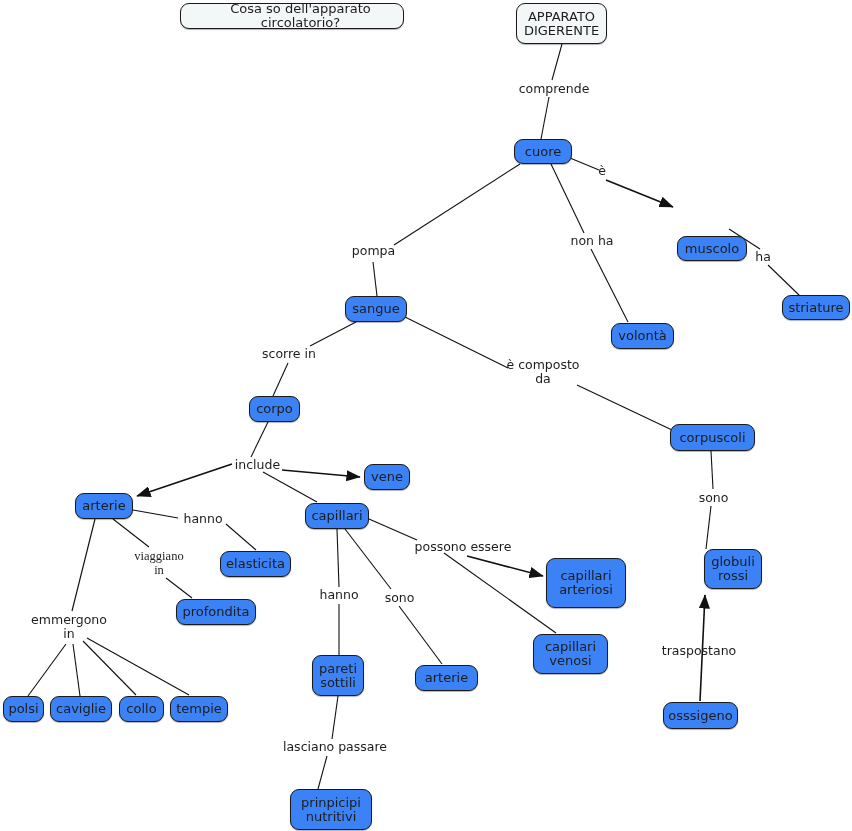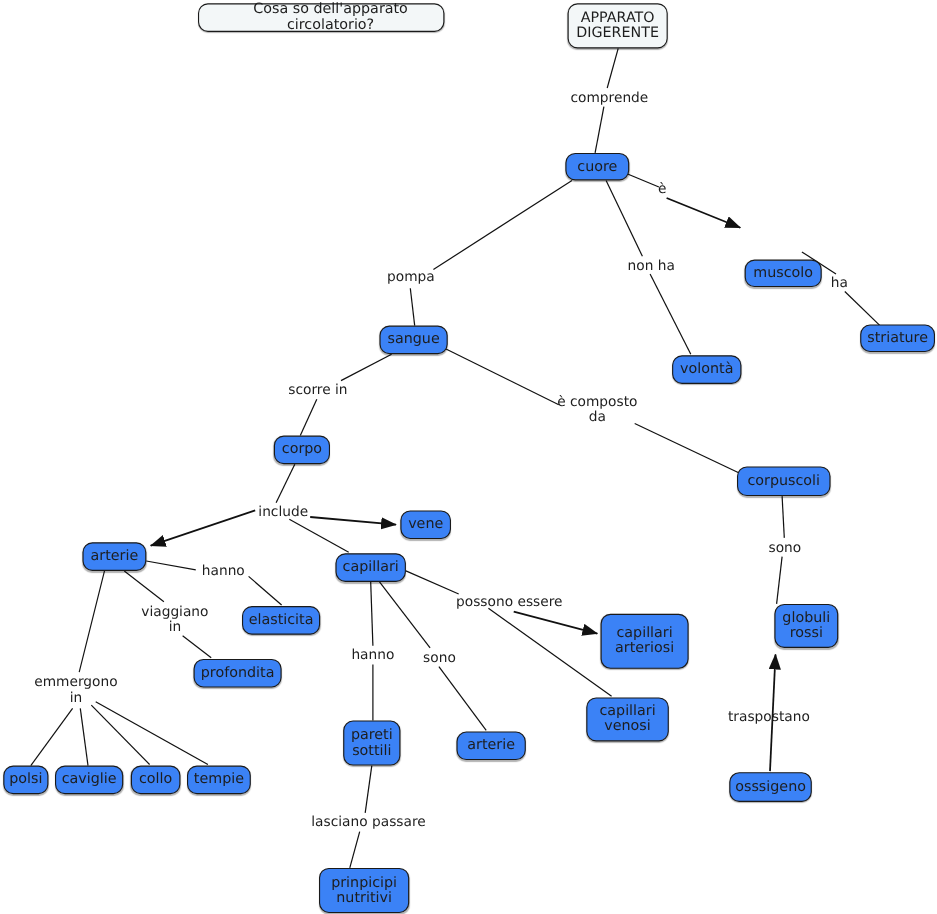--- a/index.html
+++ b/index.html
@@ -147,21 +147,21 @@
       <div class="link-label" style="left: 754px; top: 250px; width: 18px;">ha</div>
       <div class="link-label" style="left: 569px; top: 234px; width: 46px;">non ha</div>
       <div class="link-label" style="left: 351px; top: 244px; width: 45px;">pompa</div>
       <div class="link-label" style="left: 259px; top: 347px; width: 60px;">scorre in</div>
       <div class="link-label" style="left: 504px; top: 358px; width: 78px;">è composto
 da</div>
       <div class="link-label" style="left: 233px; top: 458px; width: 49px;">include</div>
       <div class="link-label" style="left: 697px; top: 491px; width: 33px;">sono</div>
       <div class="link-label" style="left: 181px; top: 512px; width: 44px;">hanno</div>
       <div class="link-label" style="left: 414px; top: 540px; width: 98px;">possono essere</div>
-      <div class="link-label" style="left: 126px; top: 549px; width: 66px;">viaggiano
+      <div class="link-label" style="left: 126px; top: 549px; width: 66px; font-family: Liberation Serif, serif;">viaggiano
 in</div>
       <div class="link-label" style="left: 317px; top: 588px; width: 44px;">hanno</div>
       <div class="link-label" style="left: 383px; top: 591px; width: 33px;">sono</div>
       <div class="link-label" style="left: 30px; top: 613px; width: 78px;">emmergono
 in</div>
       <div class="link-label" style="left: 659px; top: 644px; width: 80px;">traspostano</div>
       <div class="link-label" style="left: 281px; top: 740px; width: 108px;">lasciano passare</div>
     </div>
 </div>
 

